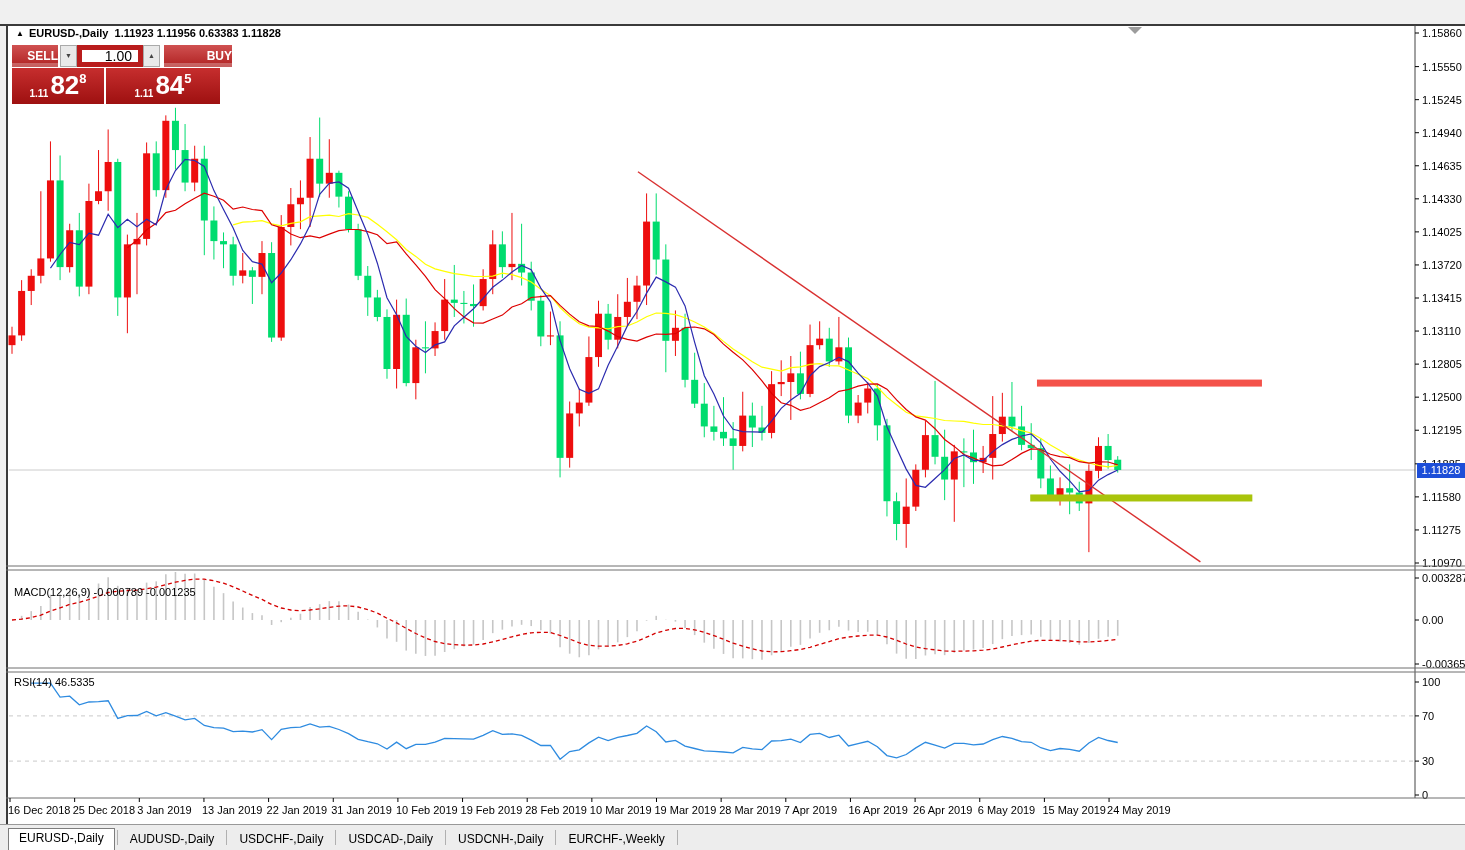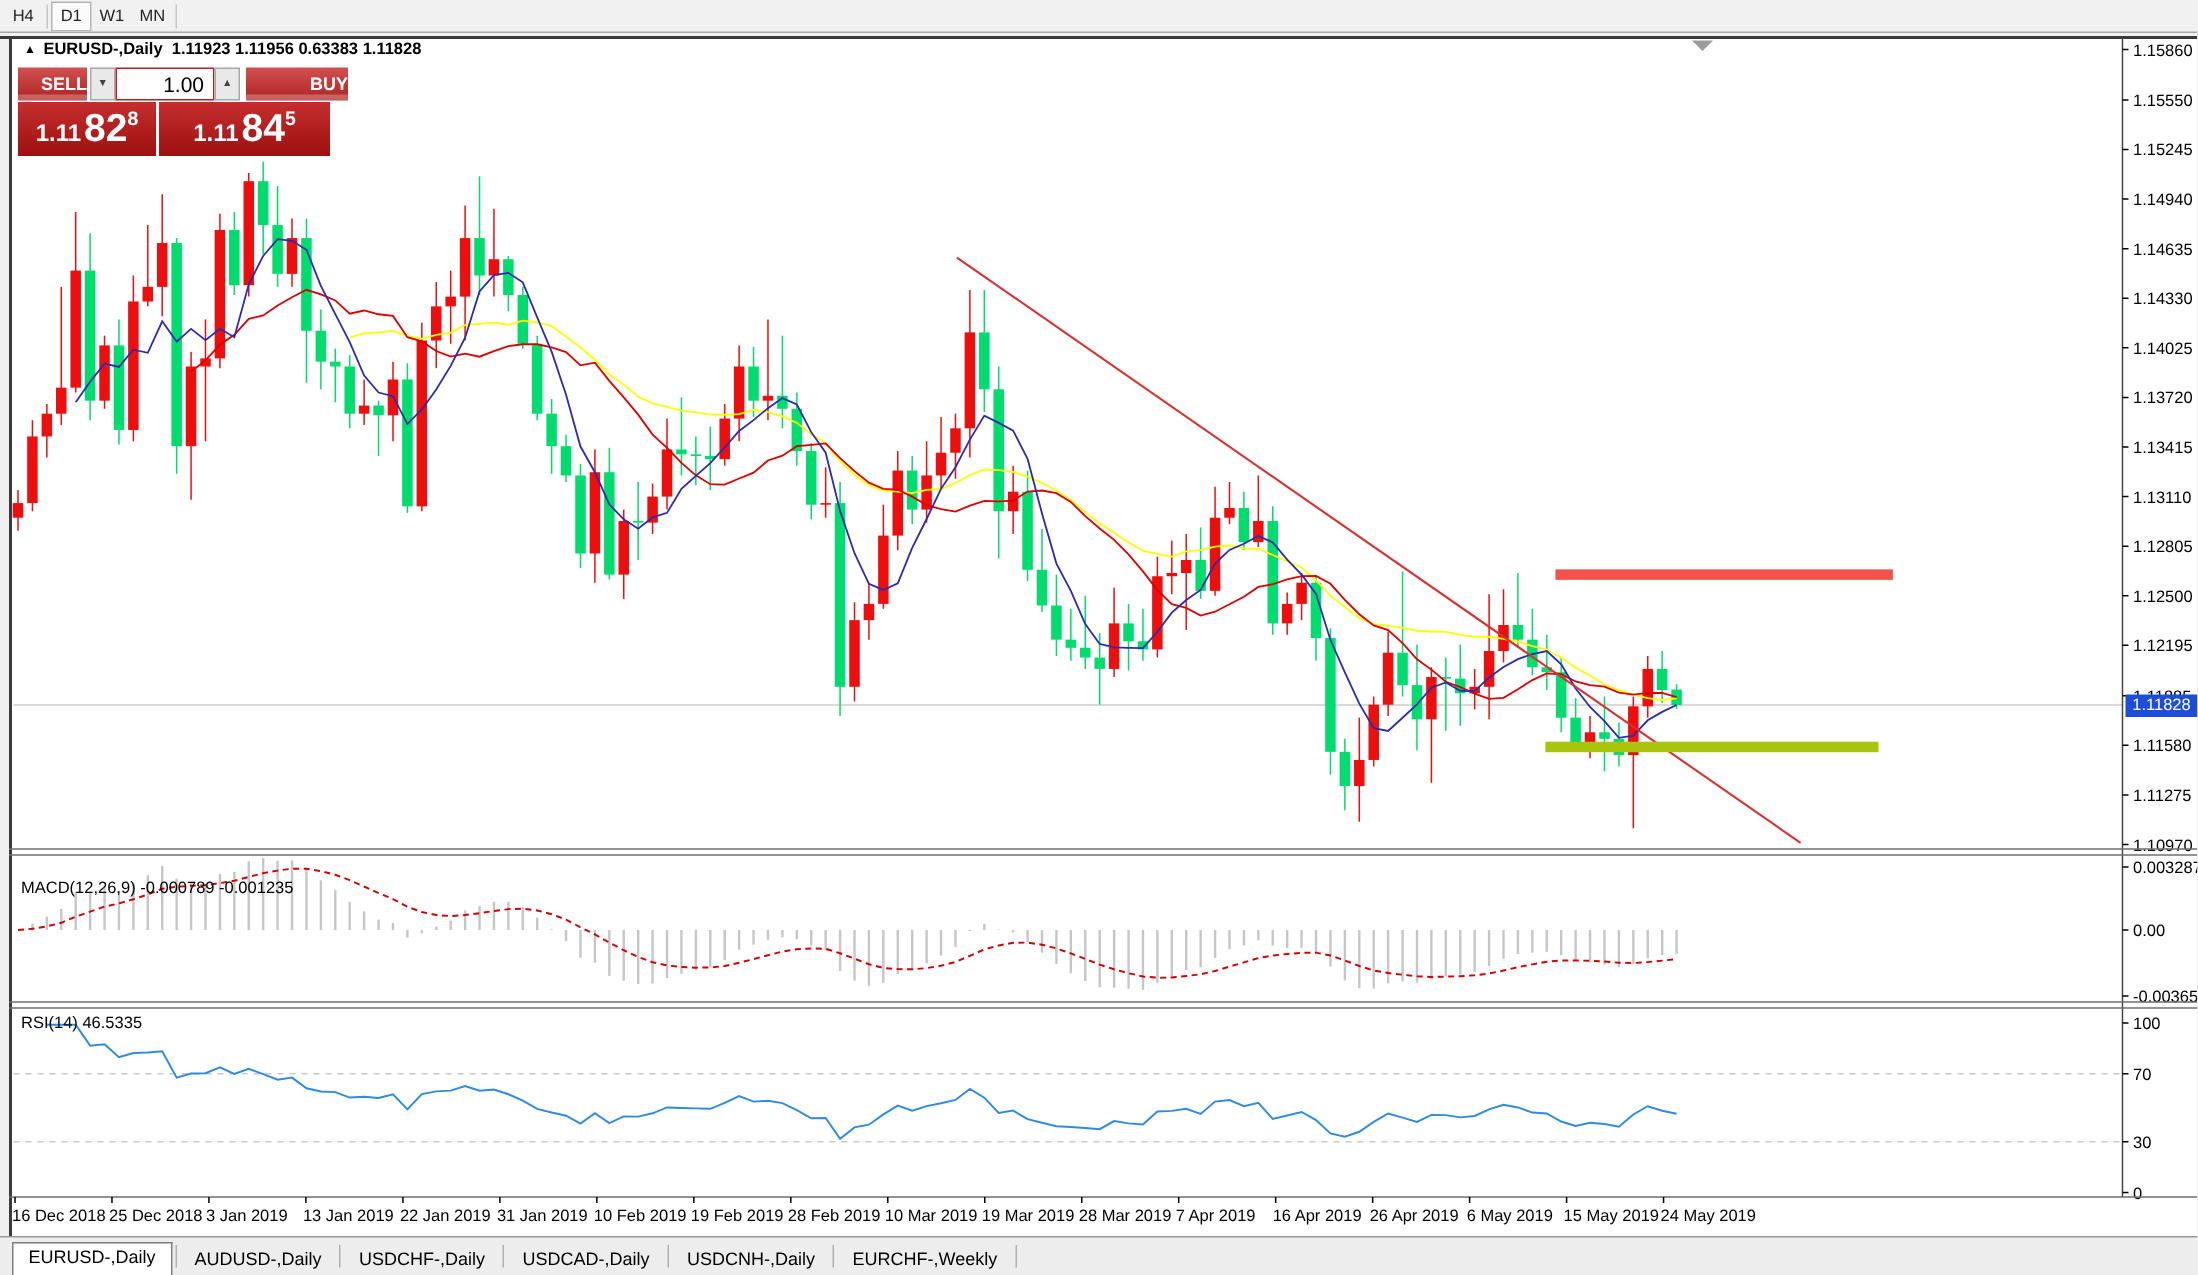--- a/index.html
+++ b/index.html
@@ -33,28 +33,28 @@
                background:linear-gradient(#d05151,#b02222);
                box-shadow:inset 0 -4px 0 rgba(255,255,255,0.28); cursor:pointer; }
   #sell-btn { left:0; width:46px; }
   #buy-btn  { left:152px; width:68px; }
   .spin-btn { position:absolute; top:0; width:17px; height:22px; background:#e9e9e9;
               border:1px solid #aaa; font-size:7px; color:#444; text-align:center;
               line-height:20px; cursor:pointer; }
   #spin-down { left:48px; }
   #spin-up   { left:131px; }
   #vol-input { position:absolute; left:65px; top:0; width:66px; height:22px;
-               border:1px solid #b91c1c; font-size:14px; text-align:right;
+               border:5px solid #b91c1c; font-size:14px; text-align:right;
                padding-right:6px; font-family:"Liberation Sans",sans-serif; }
   .tp-row2 { position:relative; height:36px; margin-top:1px; }
   .px-box { position:absolute; top:0; height:36px; color:#fff; display:flex;
             justify-content:center; background:linear-gradient(#c62e2e,#9e1010); }
   #sell-price-box { left:0; width:92px; }
   #buy-price-box  { left:94px; width:114px; }
-  .px-small { font-size:16px; font-weight:bold; align-self:flex-end; margin:0 2px 5px 0; }
+  .px-small { font-size:10px; font-weight:bold; align-self:flex-end; margin:0 2px 5px 0; }
   .px-big   { font-size:26px; font-weight:bold; line-height:34px; }
   .px-sup   { font-size:13px; font-weight:bold; align-self:flex-start; margin-top:3px; }
 
   .panel-label { position:absolute; font-size:11px; color:#000; white-space:nowrap; }
   #macd-label { left:14px; top:564px; }
   #rsi-label  { left:14px; top:654px; }
 
   #price-tag { position:absolute; left:1417px; top:441px; width:48px; height:15px;
                background:#1d4ed8; color:#fff; font-size:11px; line-height:15px;
                text-align:center; }
@@ -66,28 +66,20 @@
   .chart-tab { font-size:12px; color:#000; padding:2px 10px 4px 10px; white-space:nowrap; cursor:pointer; }
   .chart-tab.active { background:#fff; border:1px solid #7d7d7d; border-bottom:none;
                       height:22px; font-weight:normal; }
   .tab-sep { width:1px; height:15px; background:#b0b0b0; margin:0 2px 5px 2px; }
 </style>
 </head>
 <body>
 
 <div id="app">
 
-  <div id="toolbar">
-      <div class="tf-btn">H4</div>
-      <div class="tf-sep"></div>
-      <div class="tf-btn active">D1</div>
-      <div class="tf-btn">W1</div>
-      <div class="tf-btn">MN</div>
-      <div class="tf-sep"></div>
-    </div>
 
   <div id="chart-window">
     <svg id="chart-svg" width="1465" height="828">
         <rect x="6" y="2" width="1459" height="824" fill="#ffffff"></rect>
         <rect x="0" y="2" width="1465" height="2" fill="#3a3a3a"></rect>
         <rect x="6" y="2" width="2" height="824" fill="#3a3a3a"></rect>
         <line x1="9" y1="448.0061349693251" x2="1415" y2="448.0061349693251" stroke="#cccccc" stroke-width="1"></line>
         <line x1="12" y1="304.7218813905934" x2="12" y2="331.8179959100201" stroke="#ed0e0e" stroke-width="1"></line>
         <rect x="8.5" y="313.39263803680916" width="7" height="9.754601226995192" fill="#ed0e0e"></rect>
         <line x1="21.615000000000002" y1="258.1165644171787" x2="21.615000000000002" y2="318.81186094069403" stroke="#ed0e0e" stroke-width="1"></line>

